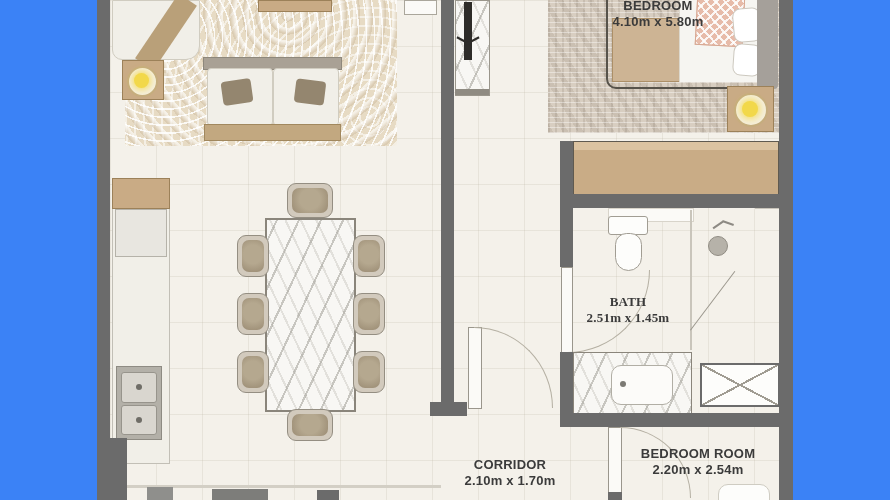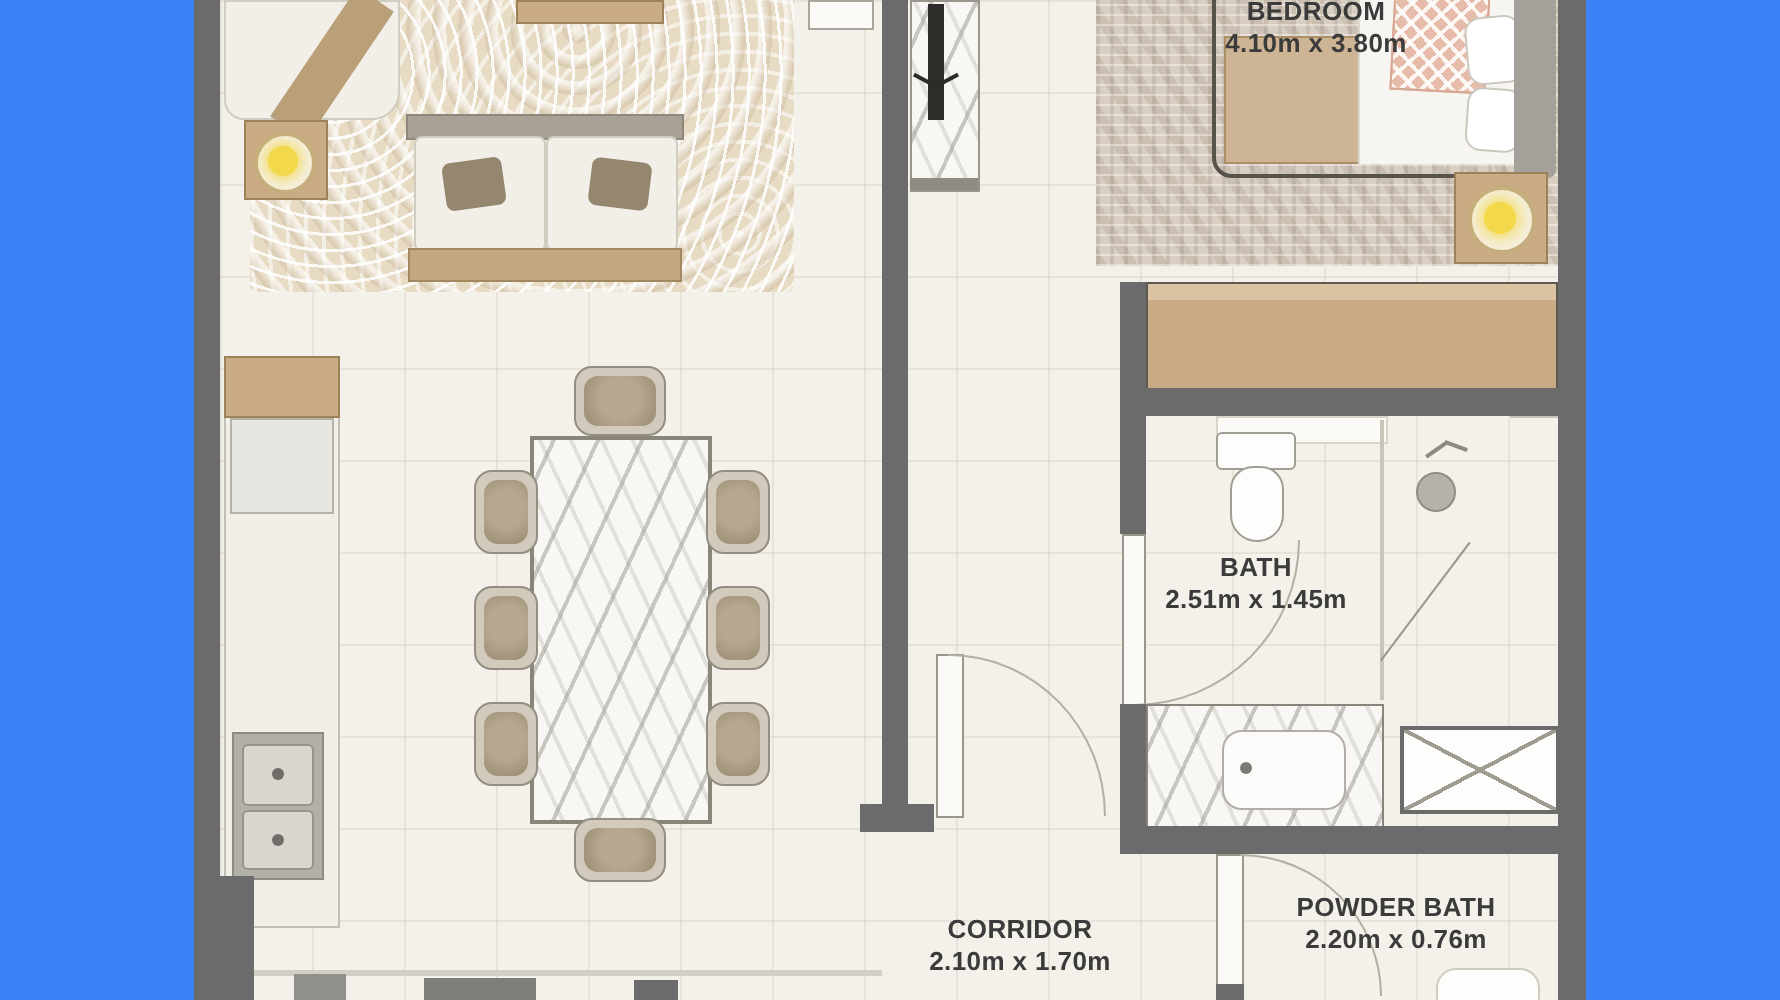--- a/index.html
+++ b/index.html
@@ -183,28 +183,28 @@
   <div class="abs wall" style="left:608px;top:492px;width:14px;height:8px;"></div>
   <div class="abs wall" style="left:779px;top:0;width:14px;height:500px;"></div>
 
   <div class="abs sill" style="left:127px;top:485px;width:314px;height:3px;"></div>
   <div class="abs wall-lite" style="left:147px;top:487px;width:26px;height:13px;"></div>
   <div class="abs wall-lite" style="left:212px;top:489px;width:56px;height:11px;background:#7d7d7a;"></div>
   <div class="abs wall" style="left:317px;top:490px;width:22px;height:10px;"></div>
 
   <div class="room-label" style="left:658px;top:-2px;">
     <div>BEDROOM</div>
-    <div>4.10m x 3.80m</div>
+    <div>4.10m x 5.80m</div>
   </div>
   <div class="room-label" style="left:510px;top:457px;">
     <div>CORRIDOR</div>
     <div>2.10m x 1.70m</div>
   </div>
-  <div class="room-label" style="left:628px;top:276px;">
+  <div class="room-label" style="left:628px;top:294px;font-family:Liberation Serif, serif;">
     <div>BATH</div>
     <div>2.51m x 1.45m</div>
   </div>
   <div class="room-label" style="left:698px;top:446px;">
-    <div>POWDER BATH</div>
-    <div>2.20m x 0.76m</div>
+    <div>BEDROOM ROOM</div>
+    <div>2.20m x 2.54m</div>
   </div>
 
 </div>
 
 </body></html>

